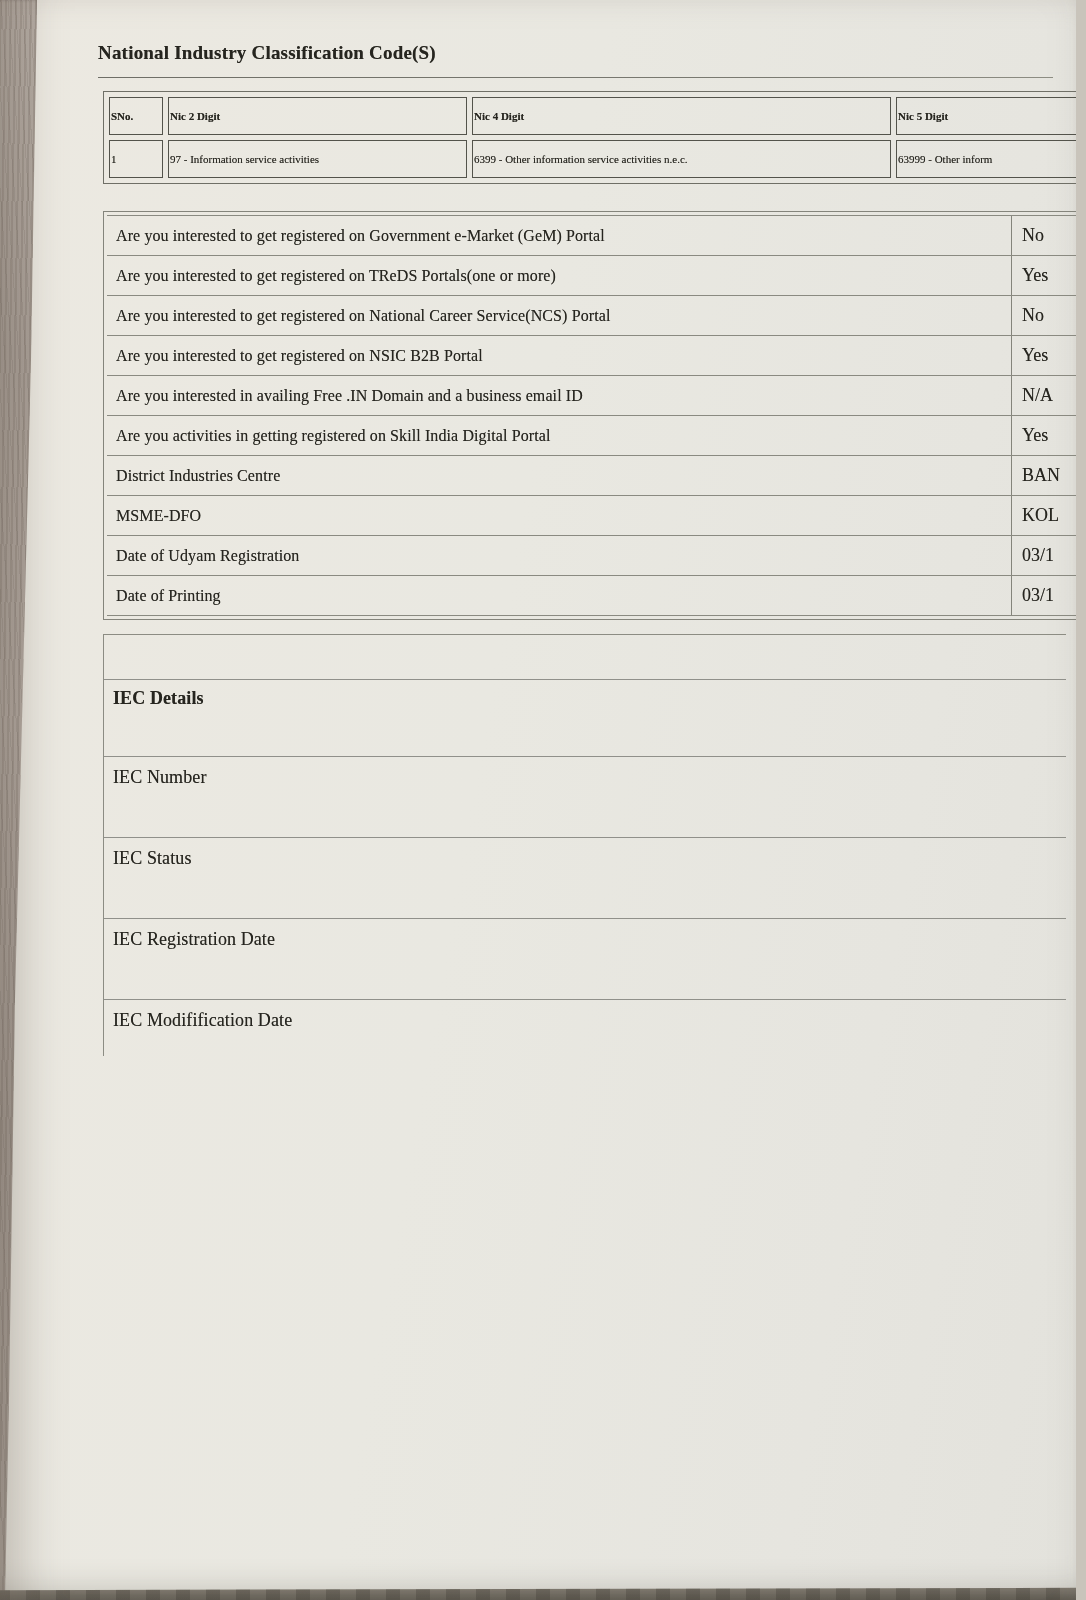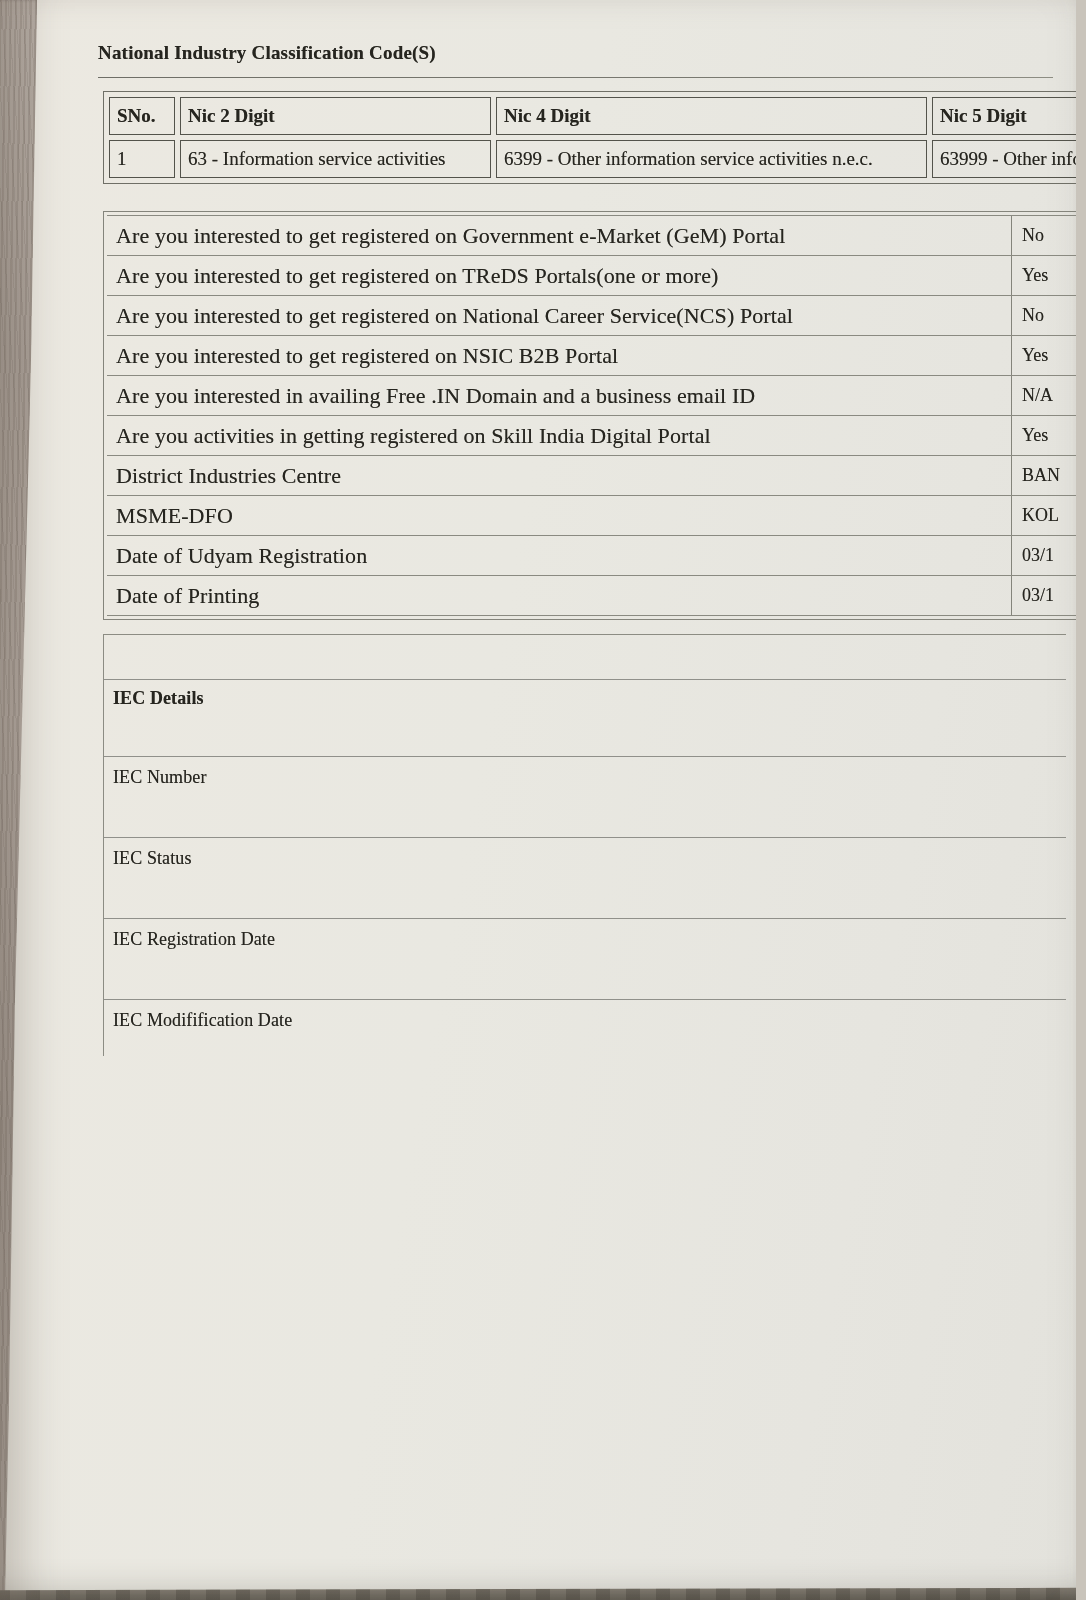--- a/index.html
+++ b/index.html
@@ -47,42 +47,42 @@
   }
   
   .nic-wrap{
     position:absolute;left:103px;top:91px;
     border:1px solid #6f6f66;
   }
   .nic-table{
     border-collapse:separate;border-spacing:5px;table-layout:fixed;width:1080px;
   }
   .nic-table th,.nic-table td{
-    border:1px solid #53534b;height:36px;padding:0 7px;
-    font-size:19px;text-align:left;vertical-align:middle;white-space:nowrap;overflow:hidden;
+    border:1px solid #53534b;height:36px;padding:0 1px;
+    font-size:11px;text-align:left;vertical-align:middle;white-space:nowrap;overflow:hidden;
     text-shadow:0 0 .4px rgba(35,33,28,.5);
   }
   .nic-table th{font-weight:bold;}
   .col-sno{width:50px;}
   .col-nic2{width:295px;}
   .col-nic4{width:415px;}
   .col-nic5{width:300px;}
   .cell-center{text-align:center;}
   
   .qa-wrap{
     position:absolute;left:103px;top:211px;width:1050px;
     border:1px solid #84847b;
     padding:3px 0 3px 3px;
   }
   .qa-row{display:flex;align-items:center;height:39px;}
   .qa-row + .qa-row{border-top:1px solid #8a8a81;}
   .qa-row:first-child{border-top:1px solid #8a8a81;}
   .qa-row:last-child{border-bottom:1px solid #8a8a81;}
   .qa-q{
-    flex:0 0 895px;padding-left:9px;font-size:22px;letter-spacing:.1px;
+    flex:0 0 895px;padding-left:9px;font-size:16px;letter-spacing:.1px;
     white-space:nowrap;overflow:hidden;
     text-shadow:0 0 .45px rgba(35,33,28,.5);
   }
   .qa-a{
     flex:1;align-self:stretch;display:flex;align-items:center;
     border-left:1px solid #84847b;padding-left:10px;
     font-size:18px;white-space:nowrap;
     text-shadow:0 0 .45px rgba(35,33,28,.5);
   }
   
@@ -118,21 +118,21 @@
         <tr>
           <th class="col-sno cell-center">SNo.</th>
           <th class="col-nic2">Nic 2 Digit</th>
           <th class="col-nic4">Nic 4 Digit</th>
           <th class="col-nic5">Nic 5 Digit</th>
         </tr>
       </thead>
       <tbody>
         <tr>
           <td class="col-sno cell-center">1</td>
-          <td class="col-nic2">63 - Information service activities</td>
+          <td class="col-nic2">97 - Information service activities</td>
           <td class="col-nic4">6399 - Other information service activities n.e.c.</td>
           <td class="col-nic5">63999 - Other inform</td>
         </tr>
       </tbody>
     </table>
   </div>
 
   <div class="qa-wrap">
     <div class="qa-row">
       <div class="qa-q">Are you interested to get registered on Government e-Market (GeM) Portal</div>

